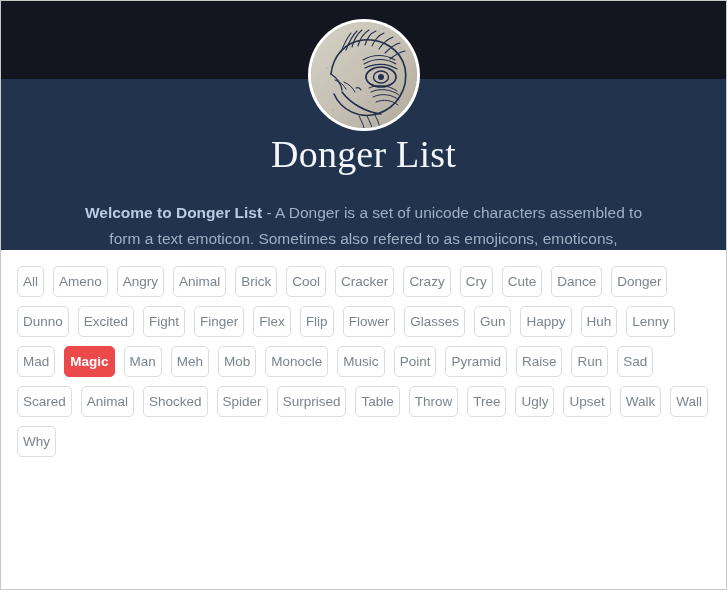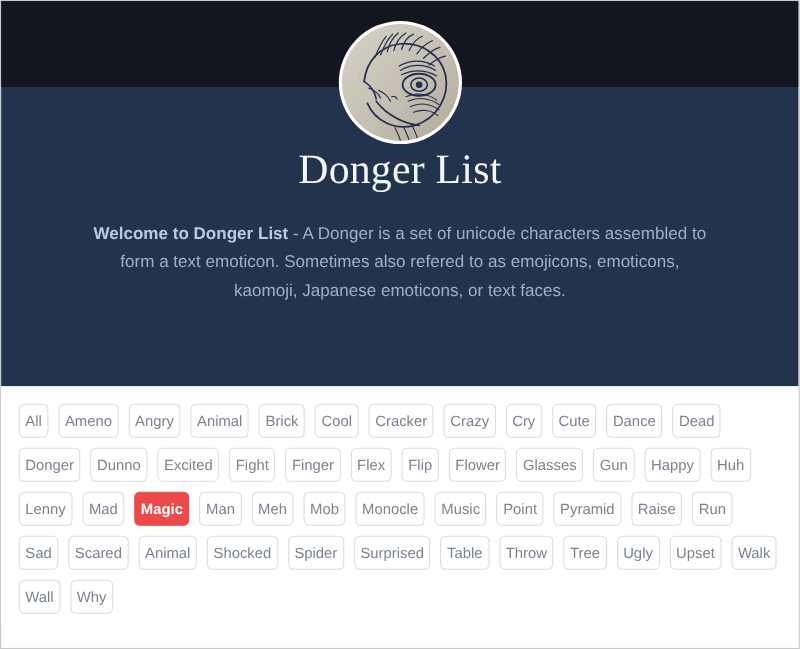--- a/index.html
+++ b/index.html
@@ -19,21 +19,21 @@
     height: 590px;
     box-sizing: border-box;
     border: 1px solid #c9c9c9;
     background: #ffffff;
     overflow: hidden;
   }
 
   
   .hero {
     position: relative;
-    height: 350px;
+    height: 249px;
     background: #22334d;
     overflow: hidden;
   }
   .hero-topbar {
     position: absolute;
     top: 0; left: 0; right: 0;
     height: 78px;
     background: #14161f;
   }
   .avatar-wrap {
@@ -228,21 +228,20 @@
         <button class="tag">Ameno</button>
         <button class="tag">Angry</button>
         <button class="tag">Animal</button>
         <button class="tag">Brick</button>
         <button class="tag">Cool</button>
         <button class="tag">Cracker</button>
         <button class="tag">Crazy</button>
         <button class="tag">Cry</button>
         <button class="tag">Cute</button>
         <button class="tag">Dance</button>
-        <button class="tag">Dead</button>
         <button class="tag">Donger</button>
         <button class="tag">Dunno</button>
         <button class="tag">Excited</button>
         <button class="tag">Fight</button>
         <button class="tag">Finger</button>
         <button class="tag">Flex</button>
         <button class="tag">Flip</button>
         <button class="tag">Flower</button>
         <button class="tag">Glasses</button>
         <button class="tag">Gun</button>

